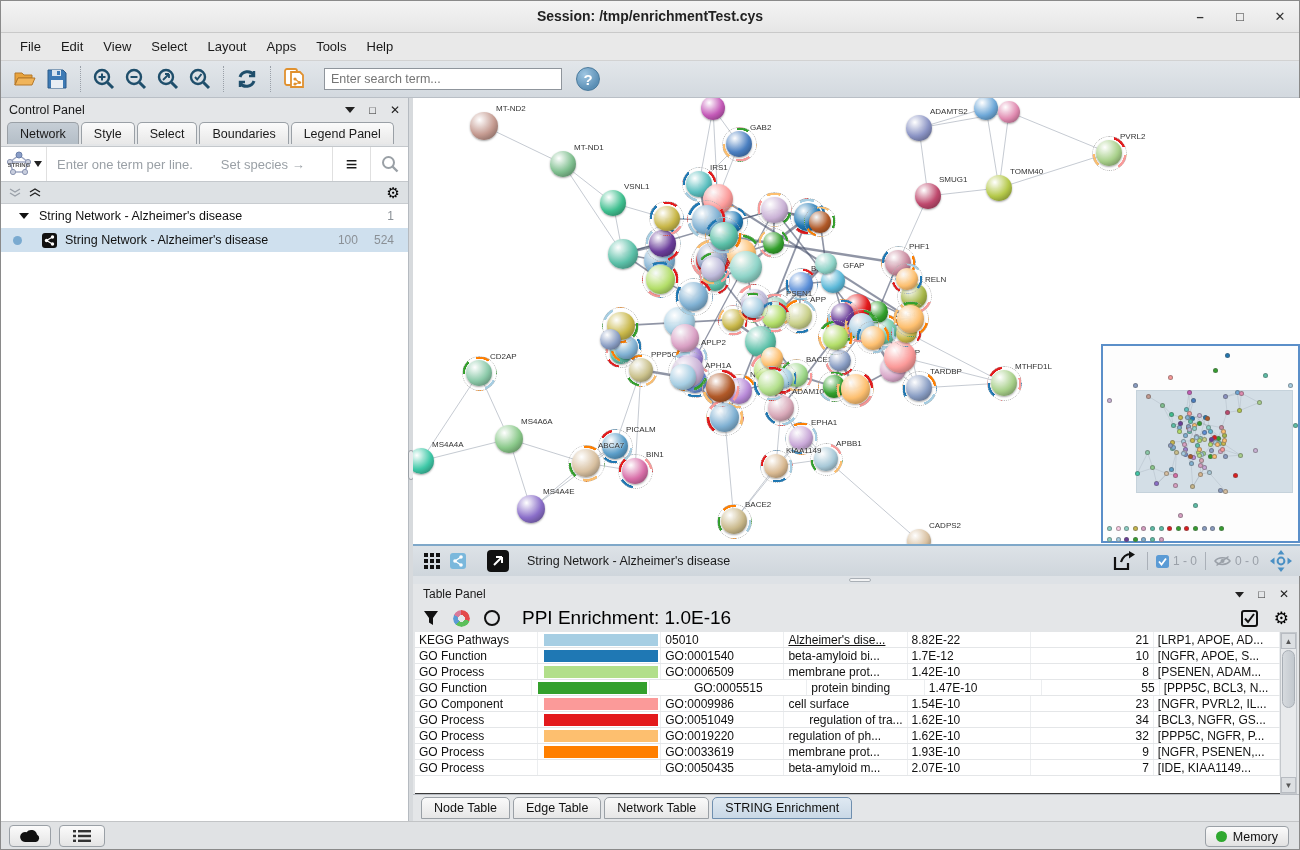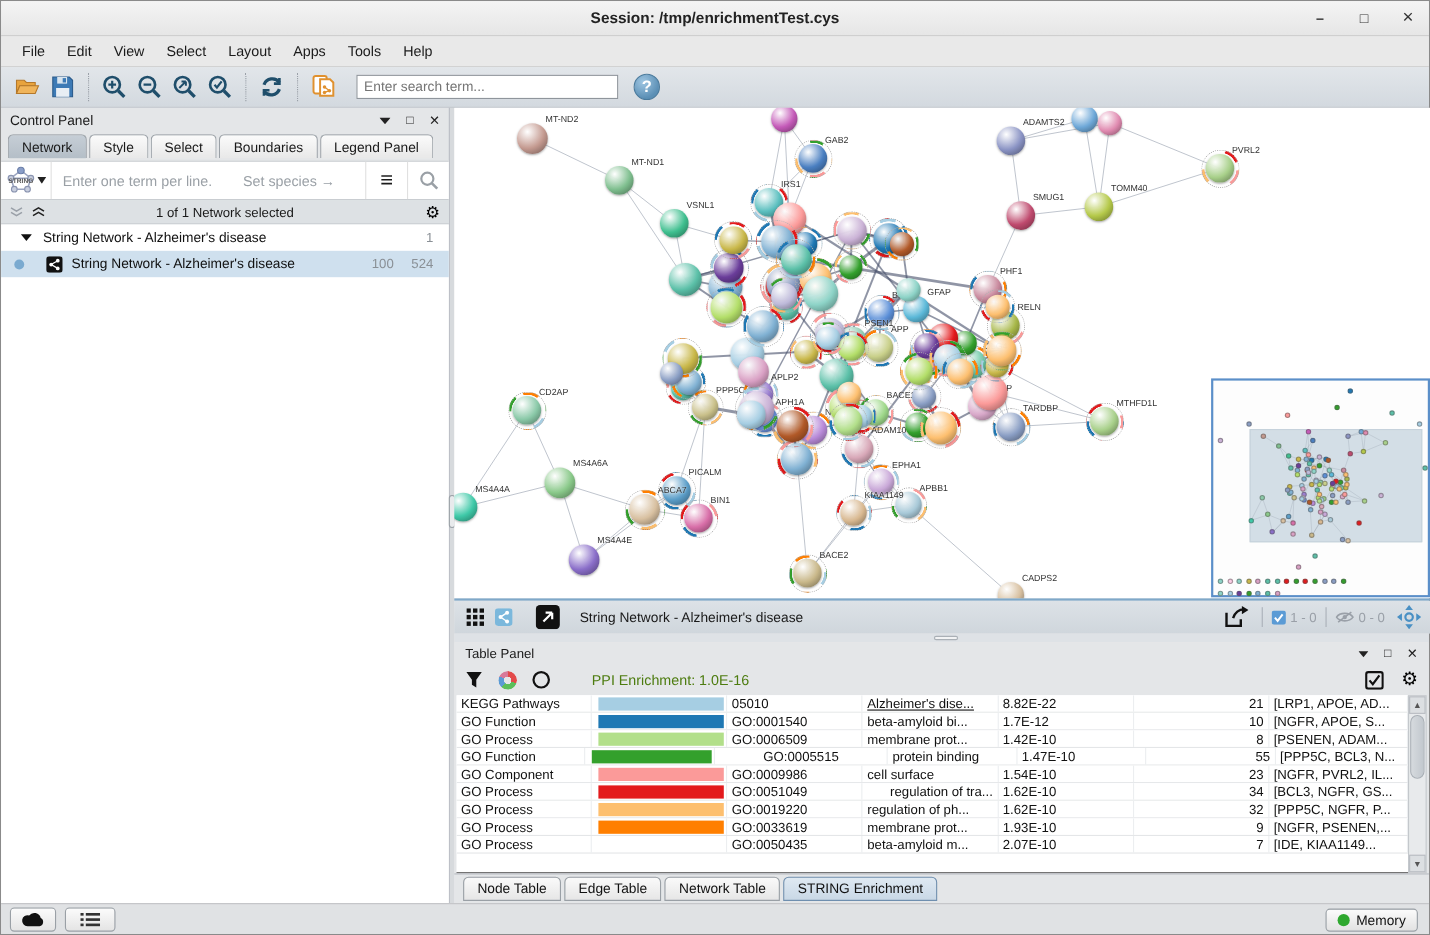--- a/index.html
+++ b/index.html
@@ -62,21 +62,21 @@
   .nt-badge { display:flex; align-items:center; gap:4px; color:#9aa0a8; font-size:12px; }
   .nt-vr { width:1px; height:18px; background:#aab0b8; }
   .hsplit { position:absolute; left:412px; top:575px; right:0; height:8px; background:#dee2e6; }
   .hsplit .handle { position:absolute; left:436px; top:2px; width:22px; height:4px; border:1px solid #aab0b6; border-radius:3px; background:#f2f3f4; }
 
   
   .table-panel { position:absolute; left:412px; top:583px; right:0; bottom:28px; background:#e4e6e8; }
   .tp-header { position:absolute; left:0; top:0; right:0; height:20px; display:flex; align-items:center; padding:0 10px; }
   .tp-title { font-size:12px; color:#1a1a1a; }
   .tp-toolbar { position:absolute; left:0; top:20px; right:0; height:28px; display:flex; align-items:center; padding:0 10px; gap:14px; }
-  .ppi-text { font-size:13px; color:#4d7c0f; margin-left:24px; }
+  .ppi-text { font-size:19px; color:#000000; margin-left:8px; }
   .tp-right { margin-left:auto; display:flex; gap:16px; align-items:center; }
   .tbl { position:absolute; left:2px; top:48px; right:19px; height:162px; background:#fff; overflow:hidden; border-bottom:1px solid #3a3a3a; }
   .tbl-head { display:flex; height:18px; background:linear-gradient(#eceef0,#dfe2e5); border-bottom:1px solid #b8bcc2; }
   .tbl-head .cell { font-size:12px; color:#1a1a1a; padding:2px 4px; border-right:1px solid #c4c8cc; overflow:hidden; white-space:nowrap; }
   .row { display:flex; height:16px; border-bottom:1px solid #e4e6e8; background:#fff; }
   .row .cell { font-size:12px; color:#111; padding:0 4px; border-right:1px solid #eceef0; overflow:hidden; white-space:nowrap; line-height:16px; }
   .chip { margin:2px 2px; height:12px; width:100%; }
   .vscroll { position:absolute; right:2px; top:48px; width:17px; height:162px; background:#e8eaec; border:1px solid #c4c8cc; }
   .vs-btn { position:absolute; left:0; right:0; height:16px; background:#dcdfe2; border:1px solid #b8bcc2; color:#555; font-size:8px; text-align:center; line-height:15px; }
   .vs-thumb { position:absolute; left:1px; right:1px; top:17px; height:58px; background:linear-gradient(90deg,#d6dade,#c2c8ce); border:1px solid #a8aeb5; border-radius:7px; }
@@ -236,21 +236,20 @@
         </div>
       </div>
     </div>
     <div class="cp-sel-row">
       <svg width="12" height="10">
           <path d="M1 1 l5 3 5-3 M1 5 l5 3 5-3" stroke="#9aa0a8" stroke-width="1.4" fill="none"></path>
         </svg>
       <svg width="12" height="10" style="margin-left:8px">
           <path d="M1 4 l5-3 5 3 M1 8 l5-3 5 3" stroke="#222" stroke-width="1.4" fill="none"></path>
         </svg>
-      <span class="cp-sel-text">1 of 1 Network selected</span>
       <span style="margin-left:auto; font-size:15px;">⚙</span>
     </div>
     <div class="tree">
       <div class="tree-row">
         <svg width="10" height="8" style="margin-left:18px">
             <polygon points="0,1 10,1 5,7" fill="#111"></polygon>
           </svg>
         <span style="margin-left:10px;">String Network - Alzheimer's disease</span>
         <span class="tr-num" style="margin-left:auto; margin-right:14px;">1</span>
       </div>

